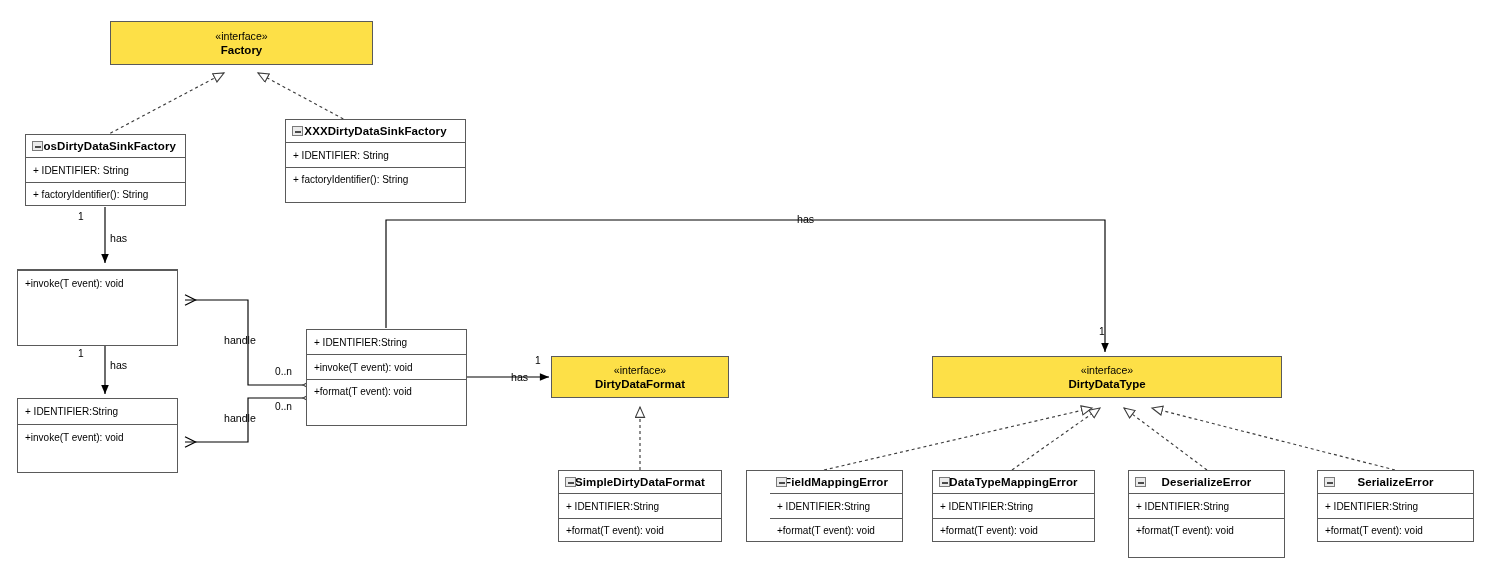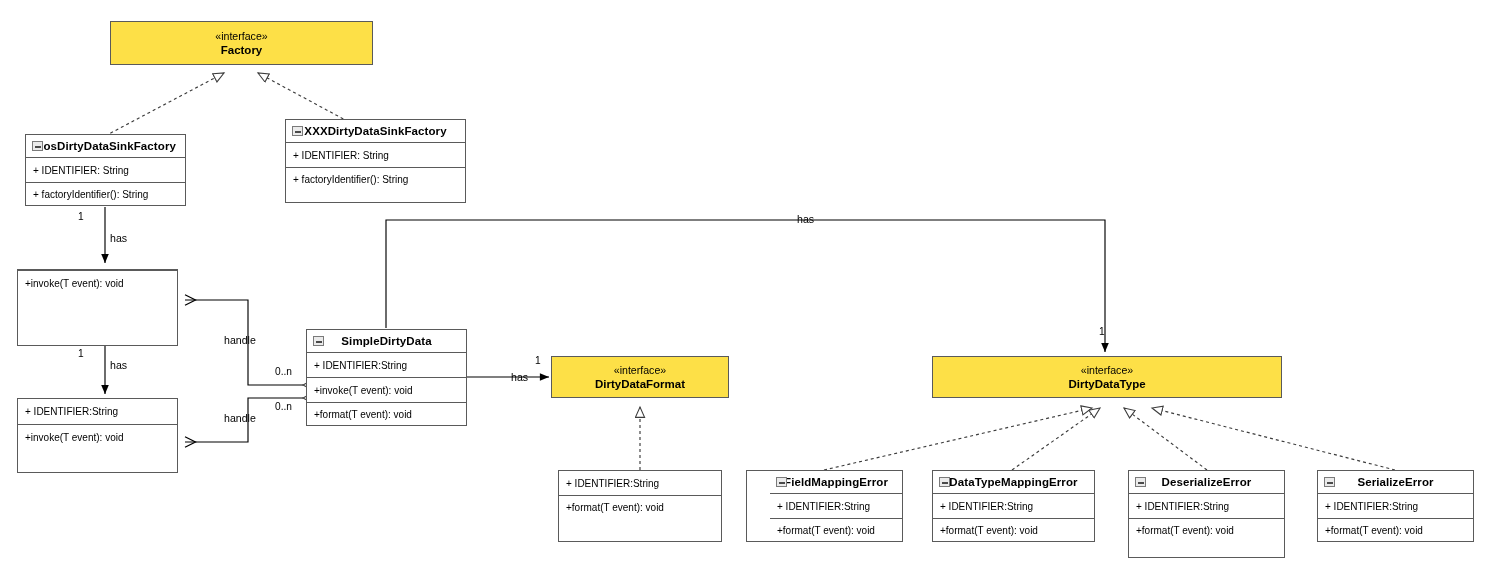--- a/index.html
+++ b/index.html
@@ -139,42 +139,42 @@
   <div class="uml" style="left:17px;top:269px;width:161px;height:77px;">
     <div class="cell sep" style="height:26px;">+invoke(T event): void</div>
   </div>
 
   <div class="uml" style="left:17px;top:398px;width:161px;height:75px;">
     <div class="cell" style="height:25px;">+ IDENTIFIER:String</div>
     <div class="cell sep" style="height:25px;">+invoke(T event): void</div>
   </div>
 
   <div class="uml" style="left:306px;top:329px;width:161px;height:97px;">
-    <div class="hdr">
-      <span class="cmp">
-          <i></i>
-        </span>
-      <span class="nm">SimpleDirtyData</span>
-    </div>
     <div class="cell" style="height:24px;">+ IDENTIFIER:String</div>
     <div class="cell sep" style="height:25px;">+invoke(T event): void</div>
     <div class="cell sep" style="height:24px;">+format(T event): void</div>
   </div>
 
   <div class="iface" style="left:551px;top:356px;width:178px;height:42px;">
     <div class="st">«interface»</div>
     <div class="nm">DirtyDataFormat</div>
   </div>
 
   <div class="iface" style="left:932px;top:356px;width:350px;height:42px;">
     <div class="st">«interface»</div>
     <div class="nm">DirtyDataType</div>
   </div>
 
   <div class="uml" style="left:558px;top:470px;width:164px;height:72px;">
+    <div class="hdr">
+      <span class="cmp">
+          <i></i>
+        </span>
+      <span class="nm">SimpleDirtyDataFormat</span>
+    </div>
     <div class="cell" style="height:24px;">+ IDENTIFIER:String</div>
     <div class="cell sep" style="height:24px;">+format(T event): void</div>
   </div>
 
   <div class="uml" style="left:746px;top:470px;width:157px;height:72px;padding-left:23px;">
     <div class="hdr">
       <span class="cmp">
           <i></i>
         </span>
       <span class="nm">FieldMappingError</span>

